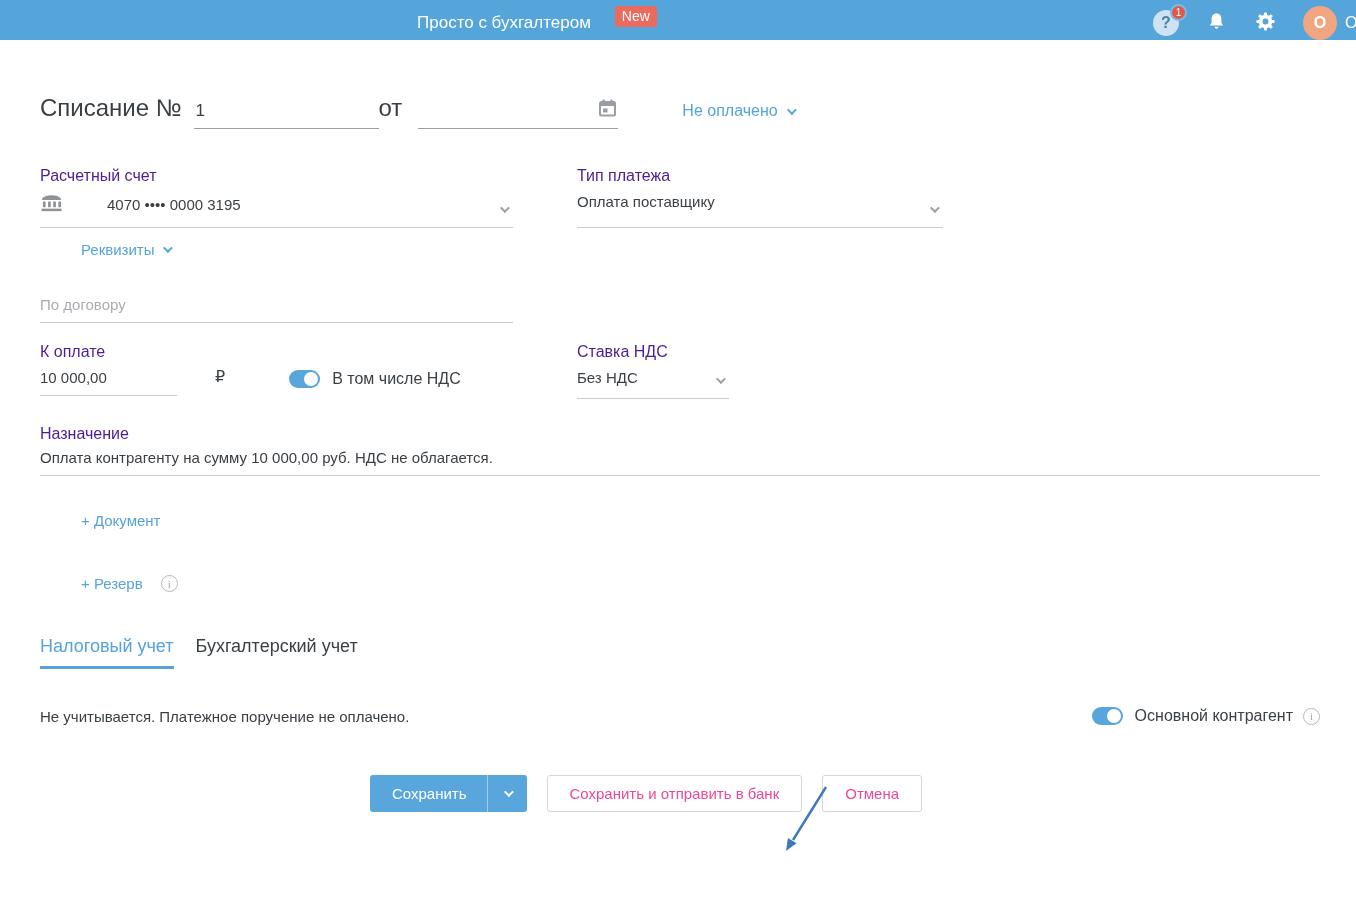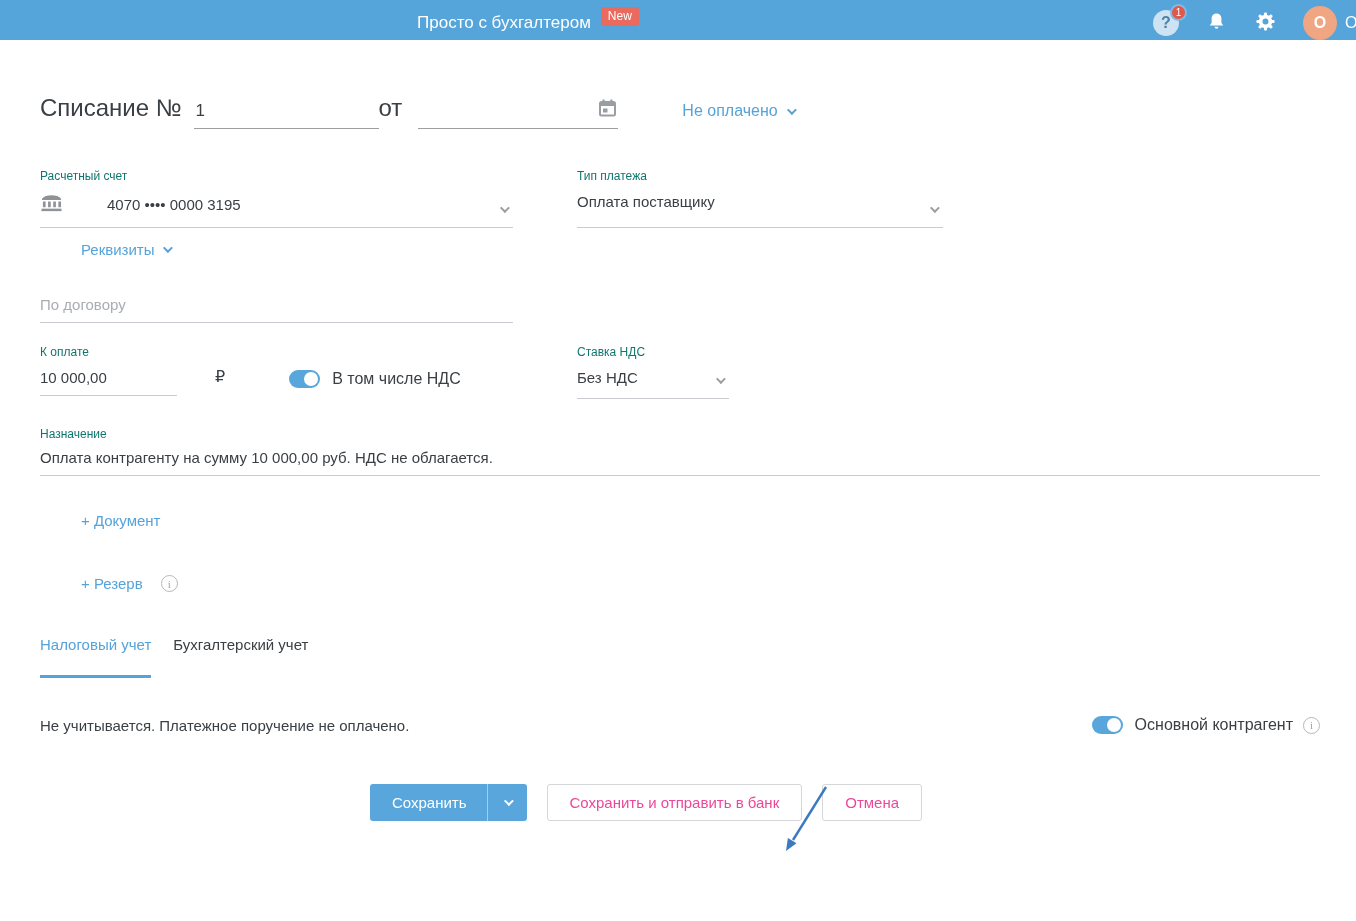--- a/index.html
+++ b/index.html
@@ -4,21 +4,21 @@
 <style>
   * { margin:0; padding:0; box-sizing:border-box; }
   html,body { width:1356px; height:921px; overflow:hidden; background:#fff;
     font-family:"Liberation Sans","DejaVu Sans",sans-serif; color:#3a3f44; }
   body { position:relative; }
 
   
   .topbar { position:relative; height:40px; background:#55a4da; }
   .topbar-title-wrap { position:absolute; left:417px; top:0; height:46px; display:flex; align-items:center; }
   .topbar-title { color:#fff; font-size:17px; }
-  .new-badge { margin-left:10px; margin-top:-14px; background:#ea6a5e; color:#fff; font-size:12px;
+  .new-badge { margin-left:24px; margin-top:-14px; background:#ea6a5e; color:#fff; font-size:14px;
     padding:2px 7px 3px; border-radius:3px; }
   .topbar-icons { position:absolute; right:0; top:0; height:46px; display:flex; align-items:center; }
   .help-wrap { position:relative; margin-right:26px; cursor:pointer; }
   .help-circle { display:flex; align-items:center; justify-content:center; width:26px; height:26px;
     border-radius:50%; background:#cde2f2; color:#4d7fa6; font-size:16px; font-weight:bold; }
   .help-badge { position:absolute; top:-6px; right:-8px; width:17px; height:17px; border-radius:50%;
     background:#e2574c; border:2px solid #7cbbe5; color:#fff; font-size:10px; display:flex;
     align-items:center; justify-content:center; }
   .icon-btn { margin-right:26px; cursor:pointer; display:flex; align-items:center; }
   .avatar { width:34px; height:34px; border-radius:50%; background:#f0a583; color:#fff; font-size:16px;
@@ -39,21 +39,21 @@
     align-items:center; gap:9px; }
   .chev { display:inline-block; width:7px; height:7px; border-right:2px solid #55a3d9;
     border-bottom:2px solid #55a3d9; transform:rotate(45deg) translateY(-2px); }
   .chev.gray { border-color:#9e9e9e; }
 
   .row { display:flex; }
   .col-l { width:473px; }
   .col-r { width:366px; margin-left:64px; }
 
   .field { position:relative; border-bottom:1px solid #c9cdd1; }
-  .f-label { font-size:12px; color:#0f766e; margin-bottom:8px; line-height:14px; }
+  .f-label { font-size:16px; color:#4c1d95; margin-bottom:8px; line-height:14px; }
   .f-value { font-size:15px; color:#3a3f44; padding-bottom:9px; line-height:22px; display:flex;
     align-items:center;gap:32px; }
   .f-chev { position:absolute; right:6px; bottom:14px; }
   .f-input { border:none; outline:none; background:transparent; font-size:15px; color:#3a3f44;
     font-family:inherit; width:100%; padding:0; }
   .f-input::placeholder { color:#a9adb2; }
   .bank-icon { margin-right:12px; flex:0 0 auto; }
   .clear-x { position:absolute; right:2px; bottom:10px; color:#9e9e9e; font-size:21px; line-height:1;
     cursor:pointer; }
 
@@ -76,21 +76,21 @@
   .mt-purpose { margin-top:28px; }
   .purpose-field { width:1280px; }
 
   .mt-adddoc { margin-top:36px; }
   .mt-addres { margin-top:46px;align-items:center; }
   .info-icon { width:17px; height:17px; border-radius:50%; border:1px solid #b5b9bd; color:#a2a6aa;
     font-size:11px; display:inline-flex; align-items:center; justify-content:center; margin-left:10px;
     font-family:"Liberation Serif",serif; cursor:pointer; }
 
   .tabs { margin-top:44px; display:flex; gap:22px; }
-  .tab { font-size:15px; padding-bottom:22px; cursor:pointer; color:#3a3f44; border-bottom:3px solid transparent; }
+  .tab { font-size:18px; padding-bottom:9px; cursor:pointer; color:#3a3f44; border-bottom:3px solid transparent; }
   .tab.active { color:#55a3d9; border-bottom-color:#55a3d9; }
 
   .tax-row { margin-top:38px; display:flex; align-items:center; justify-content:space-between;gap:32px; }
   .tax-status { font-size:15px; color:#3a3f44; }
   .main-contractor { display:flex; align-items:center; }
   .main-contractor .vat-label { font-size:16px;text-align:center; }
 
   .buttons-row { margin-top:50px; display:flex; justify-content:center; margin-right:68px; gap:20px; }
   .btn { height:37px; border-radius:3px; font-size:15px; font-family:inherit; cursor:pointer;
     display:flex; align-items:center; }

